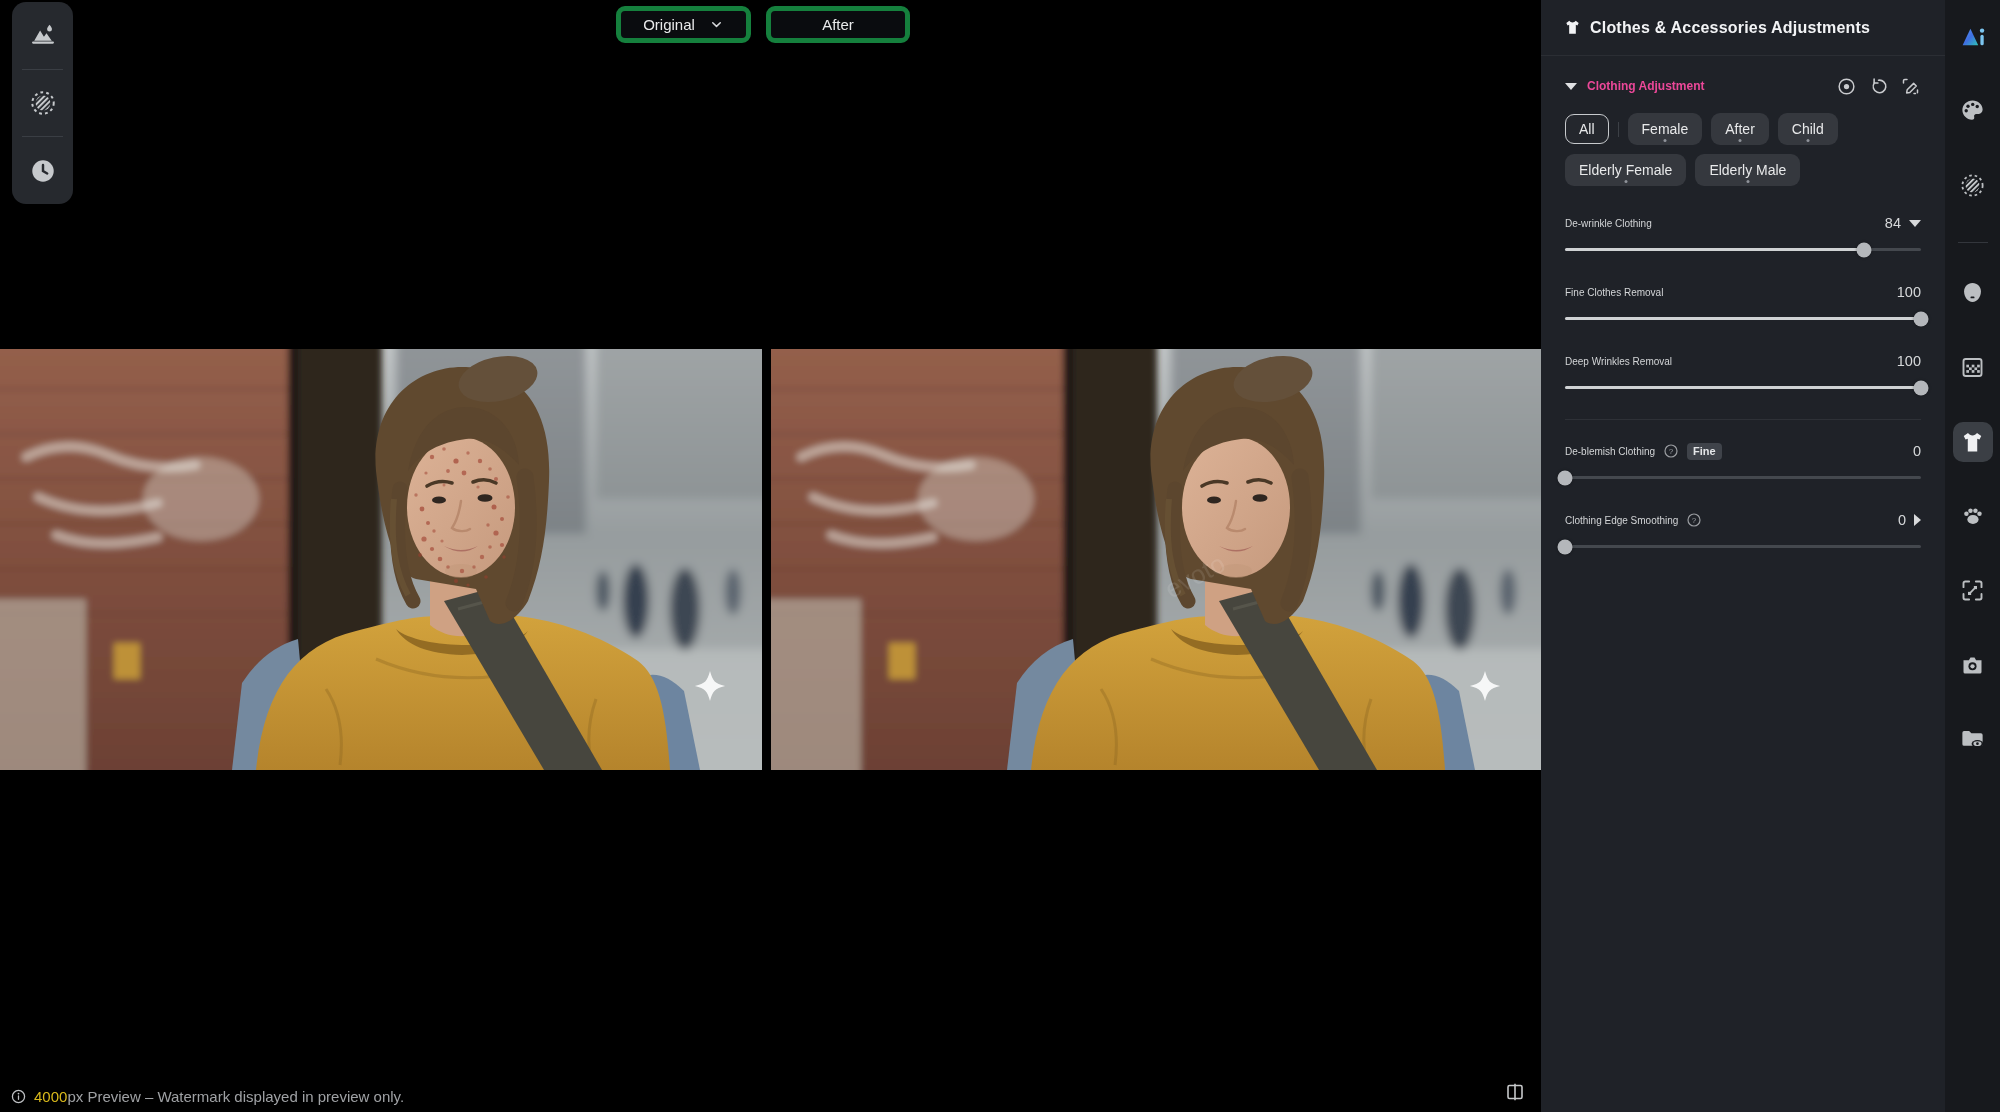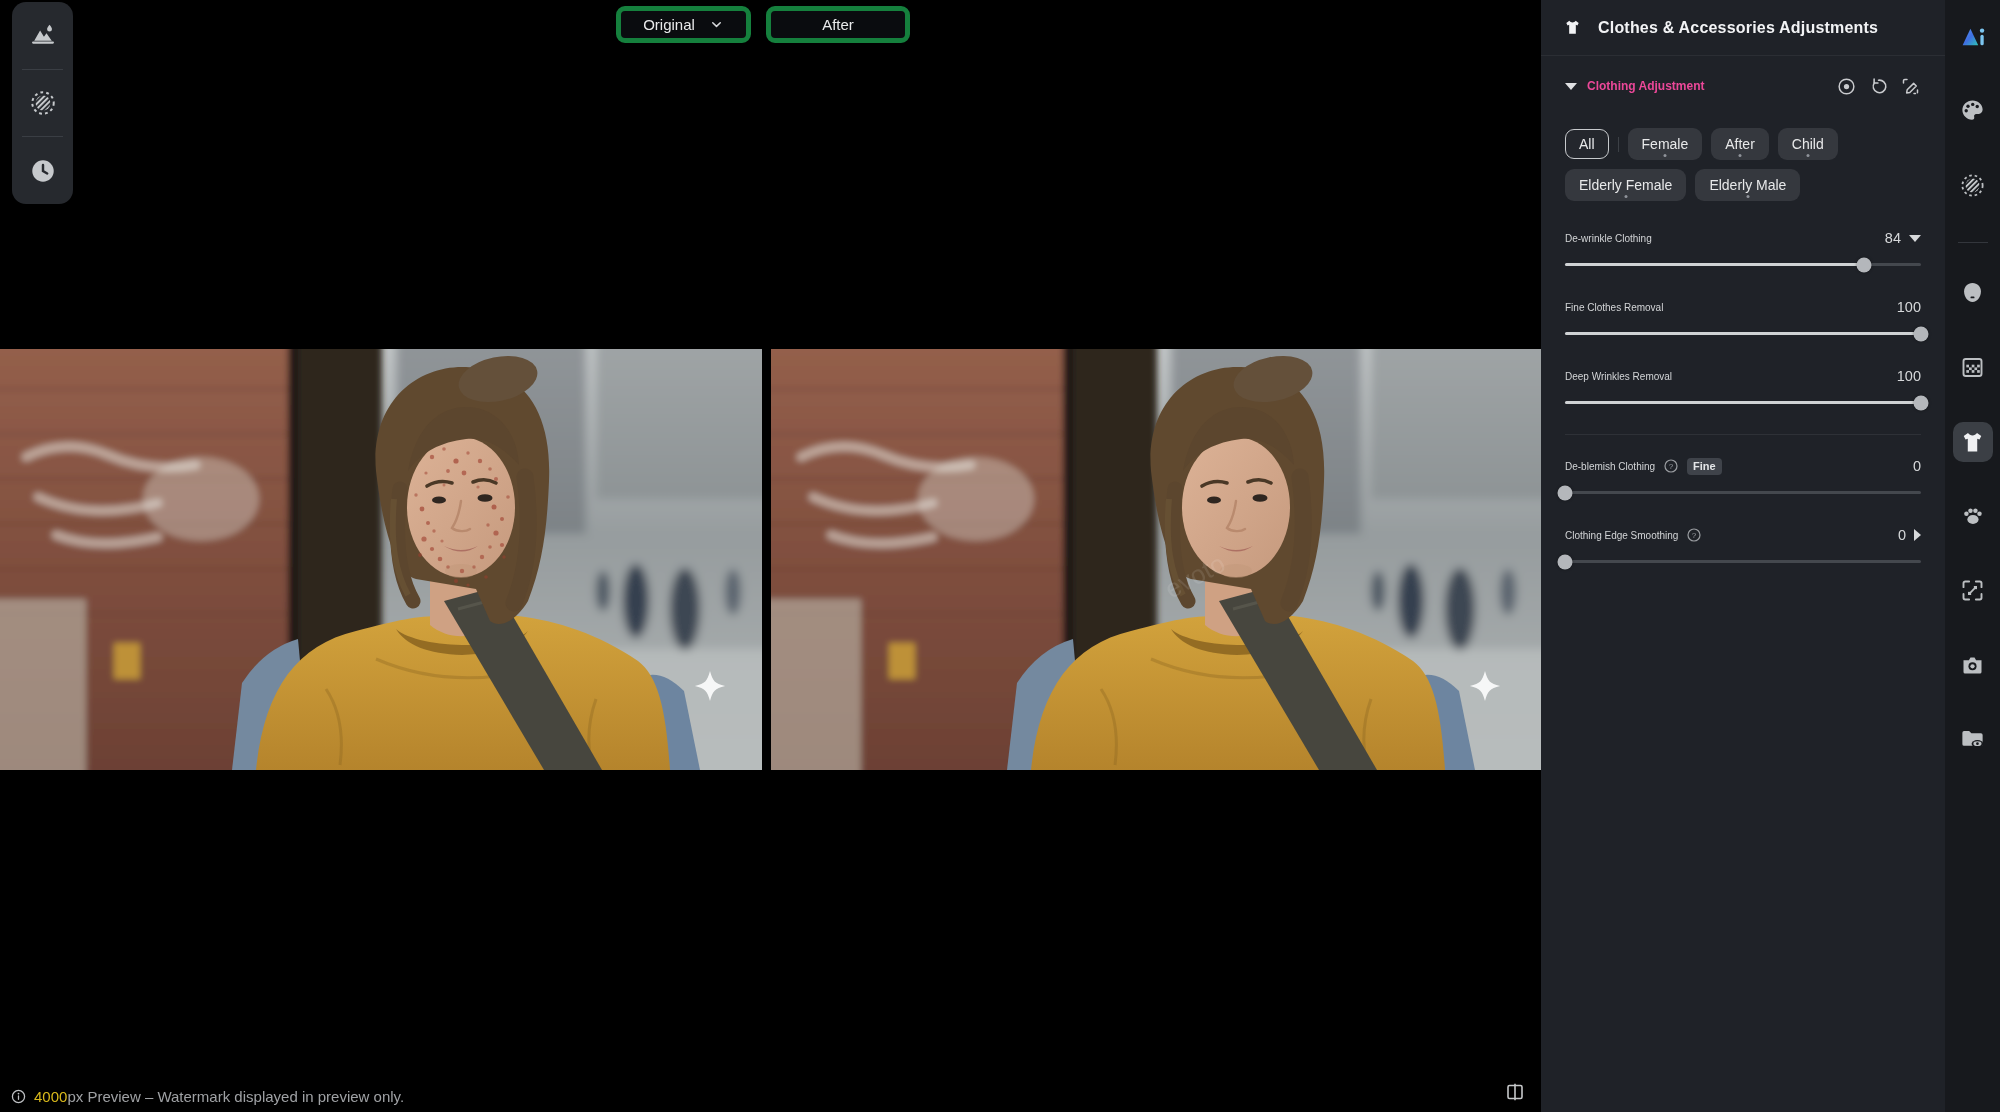--- a/index.html
+++ b/index.html
@@ -31,34 +31,34 @@
   #photo-after{left:771px;width:770px}
   .photo svg{width:100%;height:100%}
   
   .status{position:absolute;left:10px;top:1088px;display:flex;align-items:flex-end;gap:7px;
     font-size:15px;color:#9fa1a4;z-index:4}
   .status .res{color:#d9b91c}
   .split-toggle{position:absolute;left:1503px;top:1080px;width:24px;height:24px;cursor:pointer;z-index:4}
   
   .panel{position:absolute;left:1541px;top:0;width:404px;height:1112px;background:#1f2228;
     box-sizing:border-box;z-index:6}
-  .panel-header{height:55px;display:flex;align-items:center;gap:16px;padding:0 22px;
+  .panel-header{height:55px;display:flex;align-items:center;gap:8px;padding:0 22px;
     border-bottom:1px solid #2b2e34}
   .panel-header .title{font-size:16px;font-weight:bold;color:#f2f3f5;letter-spacing:.2px}
   .section{padding:0 24px}
   .section-head{margin-top:16px;height:28px;display:flex;align-items:center;gap:10px}
   .section-head .s-title{font-size:12px;font-weight:bold;color:#ec4899;flex:0 0 auto}
   .section-head .spacer{flex:1}
   .tool-ic{width:22px;height:22px;cursor:pointer;display:flex;align-items:center;justify-content:center}
   .tri{width:0;height:0;display:inline-block}
   .tri-down-lg{border-left:6px solid transparent;border-right:6px solid transparent;border-top:7px solid #dfe1e3;cursor:pointer}
   .tri-down{border-left:6px solid transparent;border-right:6px solid transparent;border-top:7px solid #d7d9db;cursor:pointer}
   .tri-right{border-top:6px solid transparent;border-bottom:6px solid transparent;border-left:7px solid #d7d9db;cursor:pointer}
   
-  .chips{margin-top:28px;display:flex;flex-wrap:wrap;gap:9px;align-items:center}
+  .chips{margin-top:13px;display:flex;flex-wrap:wrap;gap:9px;align-items:center}
   .chip{position:relative;height:30px;padding:16px 14px;border-radius:9px;background:#35383e;
     display:flex;align-items:center;font-size:14px;color:#e8e9ea;cursor:pointer;box-sizing:border-box;white-space:nowrap}
   .chip.selected{background:#24272d;border:1.5px solid #c7cacd;padding:0 13px}
   .chip.has-dot::after{content:'';position:absolute;bottom:3px;left:50%;transform:translateX(-50%);
     width:3px;height:3px;border-radius:50%;background:#8f939a}
   .chip-divider{width:1px;height:15px;background:#3c4046}
   
   .sliders{margin-top:26px}
   .slider-row{margin-bottom:30px}
   .slider-head{display:flex;align-items:center;height:22px;gap:8px}

